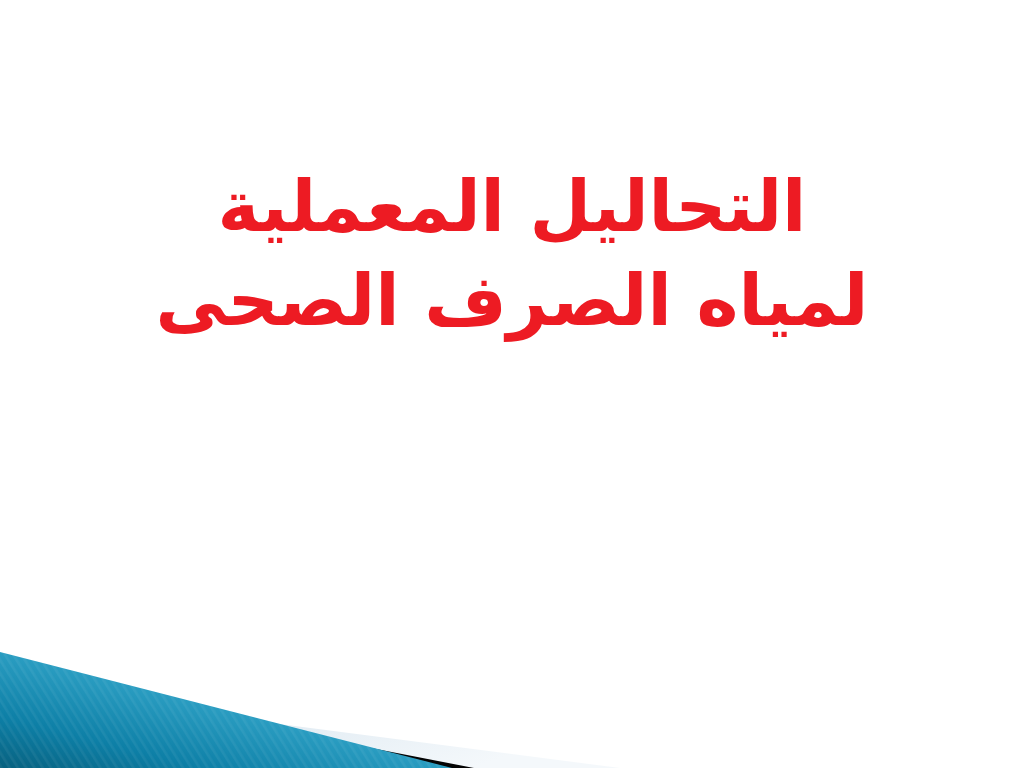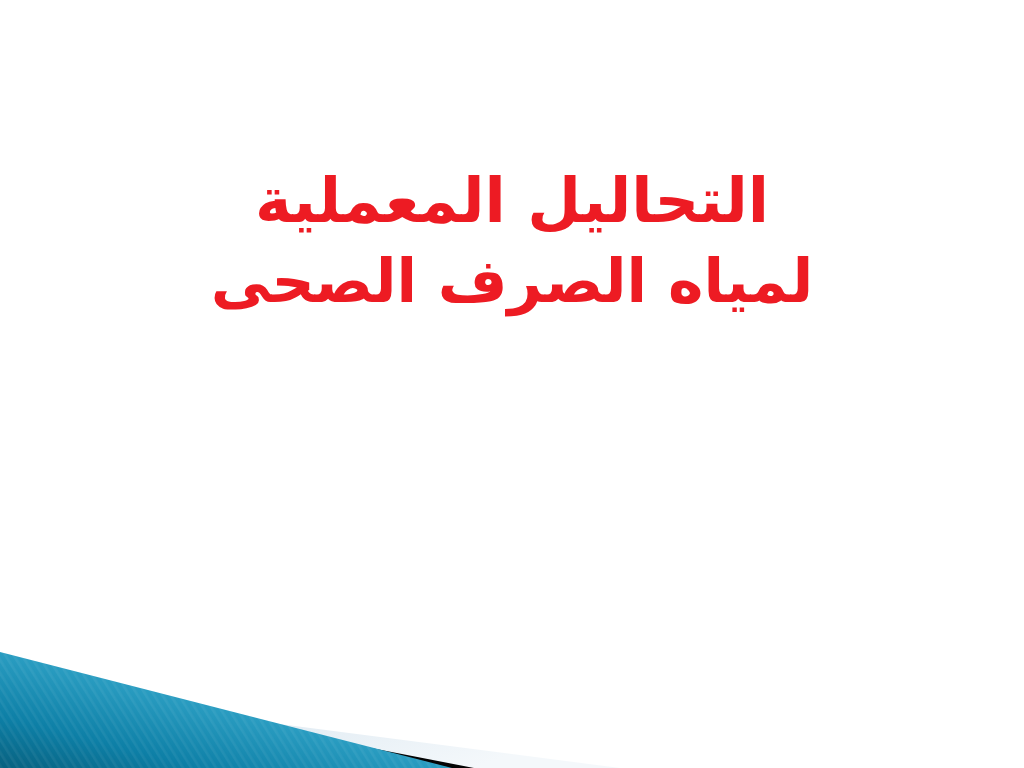--- a/index.html
+++ b/index.html
@@ -40,22 +40,22 @@
     font-family: "DejaVu Sans", "Liberation Sans", sans-serif;
     font-weight: 700;
     font-size: 92px;
     line-height: 1.32;
     letter-spacing: 0;
     white-space: nowrap;
     direction: rtl;
     unicode-bidi: embed;
   }
 
-  #title-line-1 { font-size: 62px; }
-  #title-line-2 { font-size: 60px; }
+  #title-line-1 { font-size: 71px; }
+  #title-line-2 { font-size: 71px; }
 
   
   #corner-decoration {
     position: absolute;
     left: 0;
     bottom: 0;
     width: 700px;
     height: 132px;
     pointer-events: none;
   }

